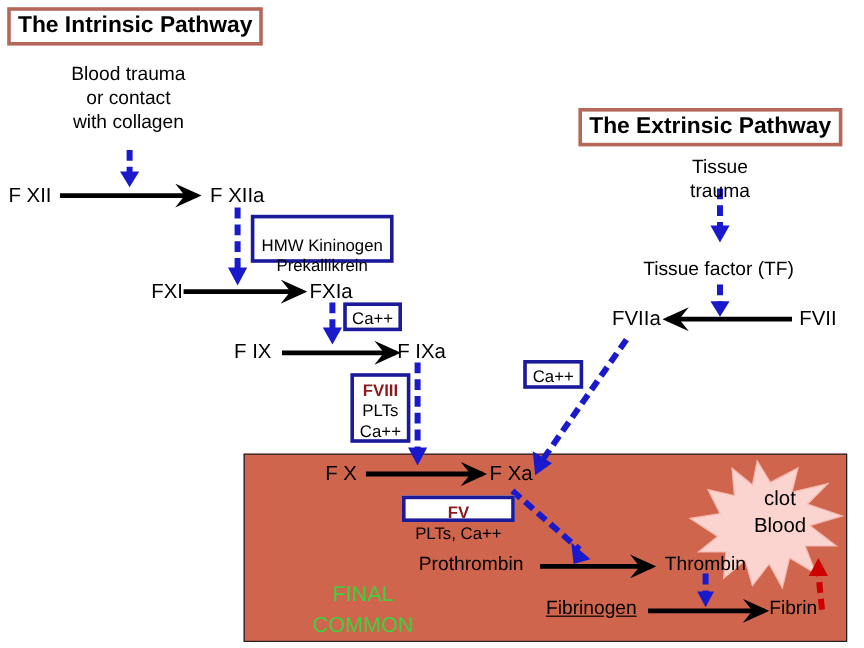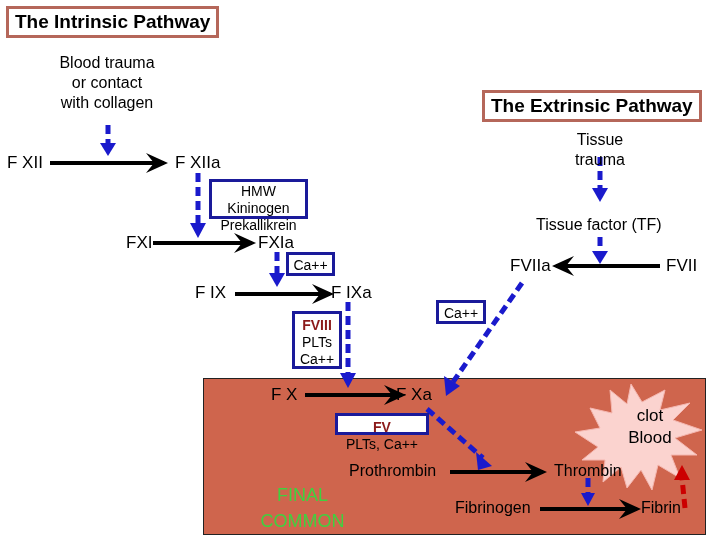--- a/index.html
+++ b/index.html
@@ -78,21 +78,21 @@
 
 <div class="lbl-sm" style="left:52px; top:53px; text-align:center; width:110px;">
   <div>Blood trauma</div>
   <div>or contact</div>
   <div>with collagen</div>
 </div>
 
 <div class="lbl" style="left:7px; top:153px;">F XII</div>
 <div class="lbl" style="left:175px; top:153px;">F XIIa</div>
 
-<div class="cofactor" style="left:209px; top:179px; width:99px; height:40px; padding-top:1px;">
+<div class="cofactor" style="left:209px; top:179px; width:119px; height:40px; padding-top:14px;">
   <div>HMW Kininogen</div>
   <div>Prekallikrein</div>
 </div>
 
 <div class="lbl" style="left:126px; top:233px;">FXI</div>
 <div class="lbl" style="left:258px; top:233px;">FXIa</div>
 
 <div class="cofactor" style="left:286px; top:252px; width:49px; height:24px; padding-top:2px;">Ca++</div>
 
 <div class="lbl" style="left:195px; top:283px;">F IX</div>
@@ -108,30 +108,30 @@
   <div>Tissue</div>
   <div>trauma</div>
 </div>
 <div class="lbl-sm" style="left:536px; top:215px;">Tissue factor (TF)</div>
 <div class="lbl" style="left:510px; top:256px;">FVIIa</div>
 <div class="lbl" style="left:666px; top:256px;">FVII</div>
 
 <div class="cofactor" style="left:436px; top:300px; width:50px; height:24px; padding-top:2px;">Ca++</div>
 
 <div class="lbl" style="left:271px; top:385px;">F X</div>
-<div class="lbl" style="left:396px; top:385px;">F Xa</div>
+<div class="lbl" style="left:408px; top:385px;">F Xa</div>
 
 <div class="cofactor" style="left:335px; top:413px; width:94px; height:22px; padding-top:3px;">
   <div class="red">FV</div>
   <div>PLTs, Ca++</div>
 </div>
 
 <div class="lbl-sm" style="left:349px; top:461px;">Prothrombin</div>
 <div class="lbl-sm" style="left:554px; top:461px;">Thrombin</div>
-<div class="lbl-sm" style="left:455px; top:498px;">Fibrinogen</div>
+<div class="lbl-sm" style="left:455px; top:498px;text-decoration:underline;">Fibrinogen</div>
 <div class="lbl-sm" style="left:641px; top:498px;">Fibrin</div>
 
 <div class="final-common" style="left:240px; top:482px; width:125px;">
   <div>FINAL</div>
   <div>COMMON</div>
 </div>
 
 <div class="clot-text" style="left:614px; top:405px; width:72px;">
   <div>clot</div>
   <div>Blood</div>

